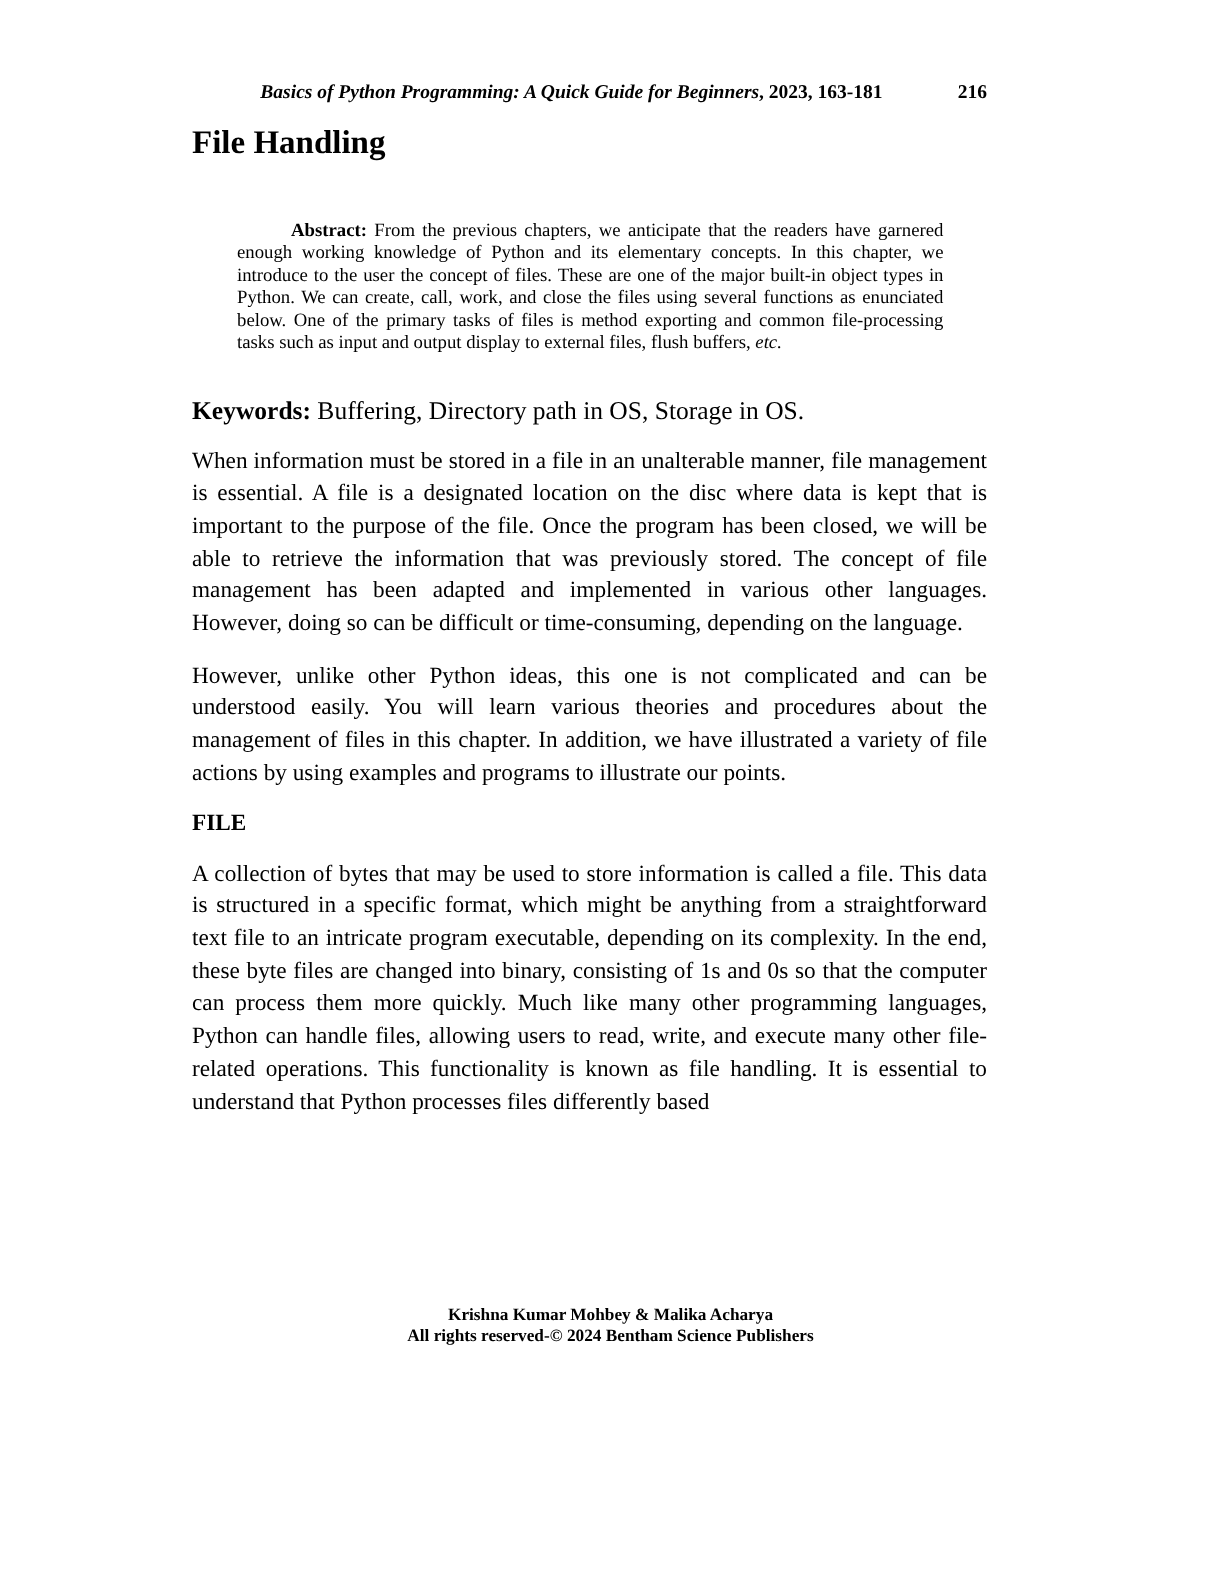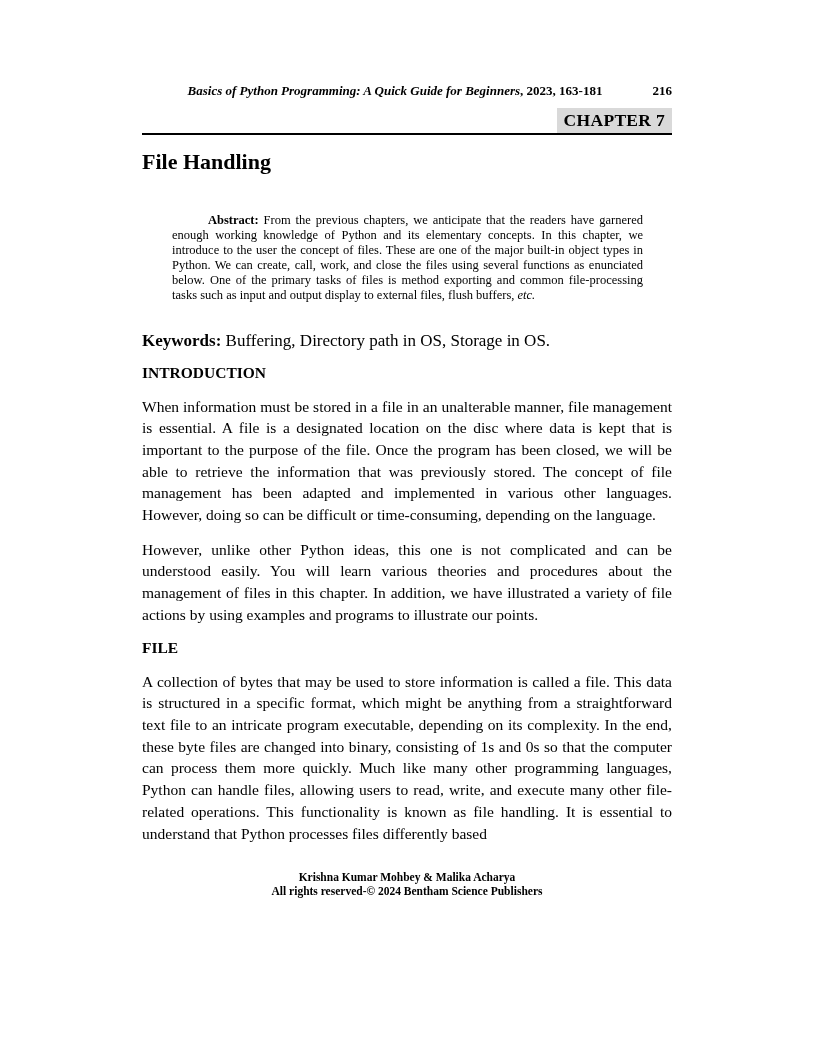--- a/index.html
+++ b/index.html
@@ -7,24 +7,24 @@
     position: relative;
     width: 816px;
     height: 1056px;
     background: #ffffff;
     color: #000000;
     font-family: "Liberation Serif", serif;
     overflow: hidden;
   }
   .content {
     position: absolute;
-    left: 142px;
+    left: 128px;
     top: 0;
     width: 530px;
-    padding-top: 84px;
+    padding-top: 54px;
   }
   
   .header-row {
     display: flex;
     align-items: baseline;
     font-size: 13px;
     line-height: 14px;
     font-weight: bold;
   }
   .running-title { flex: 1; text-align: center; }
@@ -99,31 +99,27 @@
 <div class="page">
   <div class="content">
 
     <div class="header-row">
       <div class="running-title">
         <span class="it">Basics of Python Programming: A Quick Guide for Beginners</span><span>, 2023, 163-181</span>
       </div>
       <div class="page-number">216</div>
     </div>
 
-    <div class="chapter-banner">
-      <span class="chip" style="background: rgb(217, 217, 217);">CHAPTER 7</span>
-    </div>
 
     <h1 class="chapter-title">File Handling</h1>
 
     <p class="abstract"><span class="label">Abstract:</span><span> From the previous chapters, we anticipate that the readers have garnered enough working knowledge of Python and its elementary concepts. In this chapter, we introduce to the user the concept of files. These are one of the major built-in object types in Python. We can create, call, work, and close the files using several functions as enunciated below. One of the primary tasks of files is method exporting and common file-processing tasks such as input and output display to external files, flush buffers, </span><span class="it">etc.</span></p>
 
     <p class="keywords"><span class="label">Keywords:</span><span> Buffering, Directory path in OS, Storage in OS.</span></p>
 
-    <h2 class="section-heading">INTRODUCTION</h2>
 
     <p class="body-para">When information must be stored in a file in an unalterable manner, file management is essential. A file is a designated location on the disc where data is kept that is important to the purpose of the file. Once the program has been closed, we will be able to retrieve the information that was previously stored. The concept of file management has been adapted and implemented in various other languages. However, doing so can be difficult or time-consuming, depending on the language.</p>
 
     <p class="body-para">However, unlike other Python ideas, this one is not complicated and can be understood easily. You will learn various theories and procedures about the management of files in this chapter. In addition, we have illustrated a variety of file actions by using examples and programs to illustrate our points.</p>
 
     <h2 class="section-heading">FILE</h2>
 
     <p class="body-para">A collection of bytes that may be used to store information is called a file. This data is structured in a specific format, which might be anything from a straightforward text file to an intricate program executable, depending on its complexity. In the end, these byte files are changed into binary, consisting of 1s and 0s so that the computer can process them more quickly. Much like many other programming languages, Python can handle files, allowing users to read, write, and execute many other file-related operations. This functionality is known as file handling. It is essential to understand that Python processes files differently based</p>
 
   </div>

